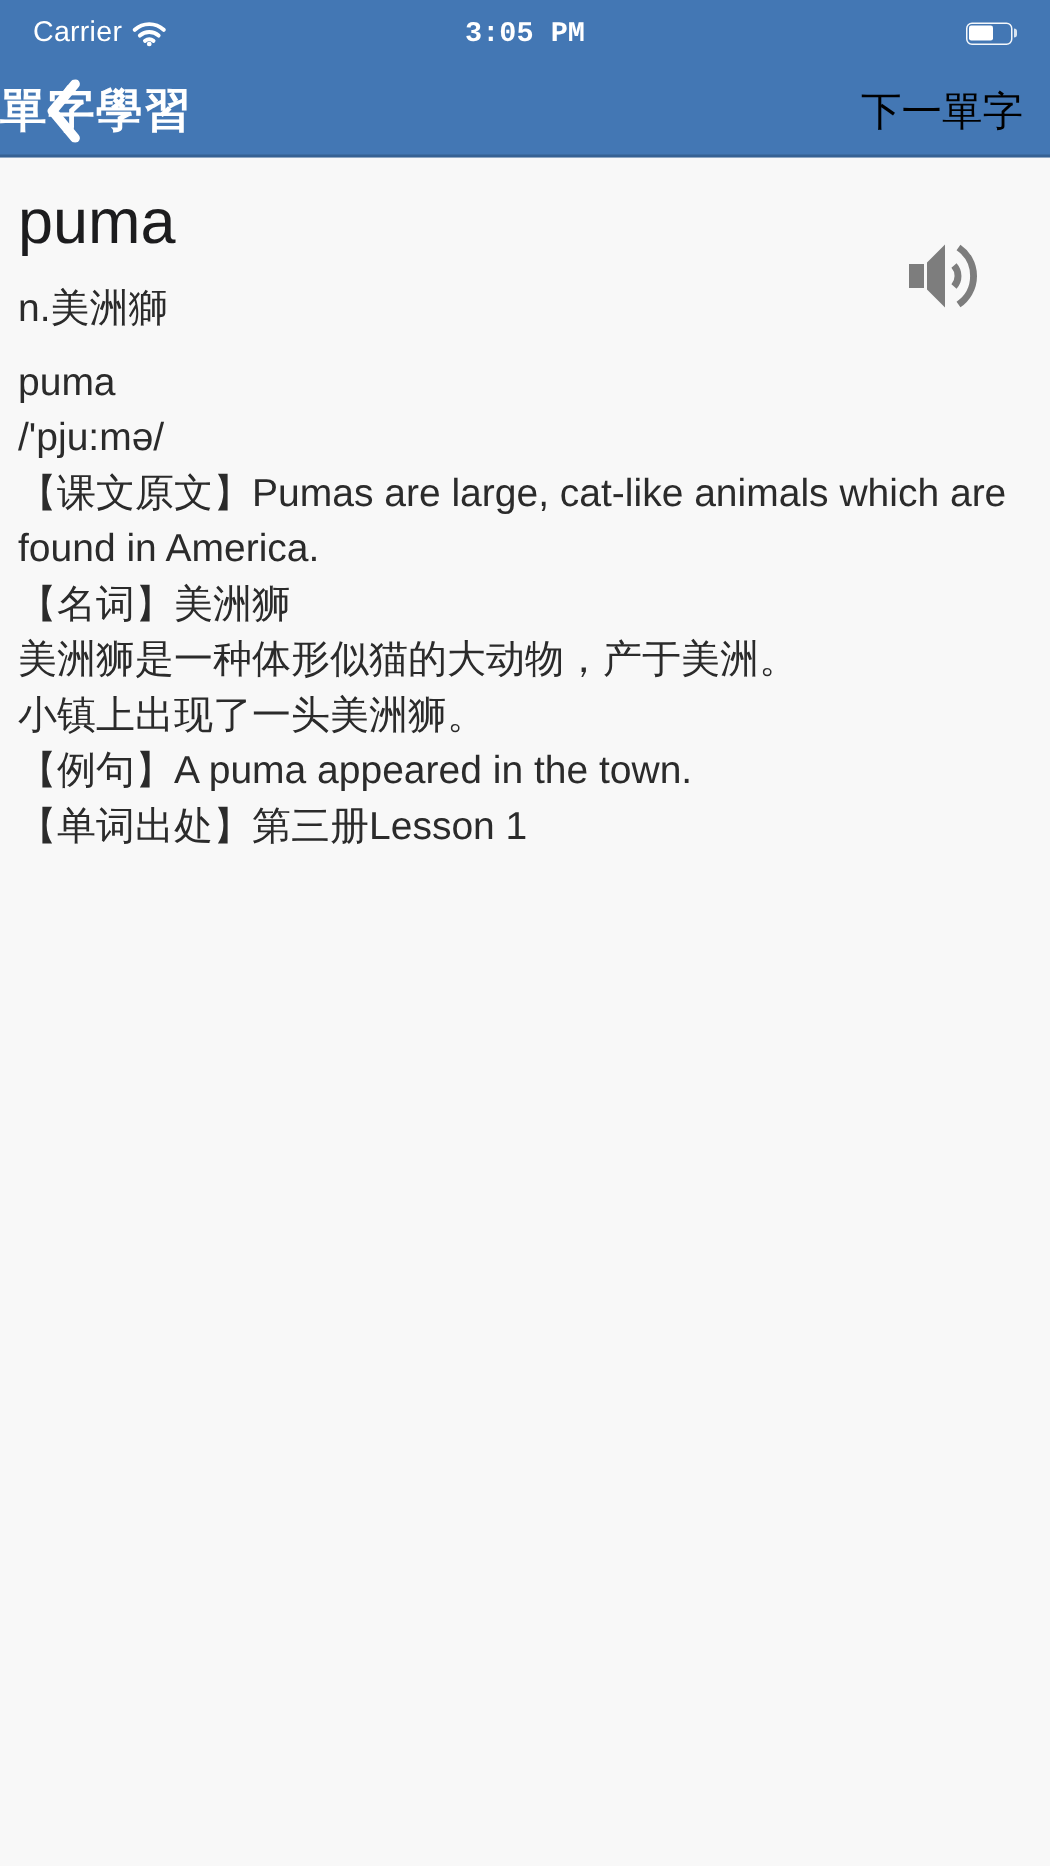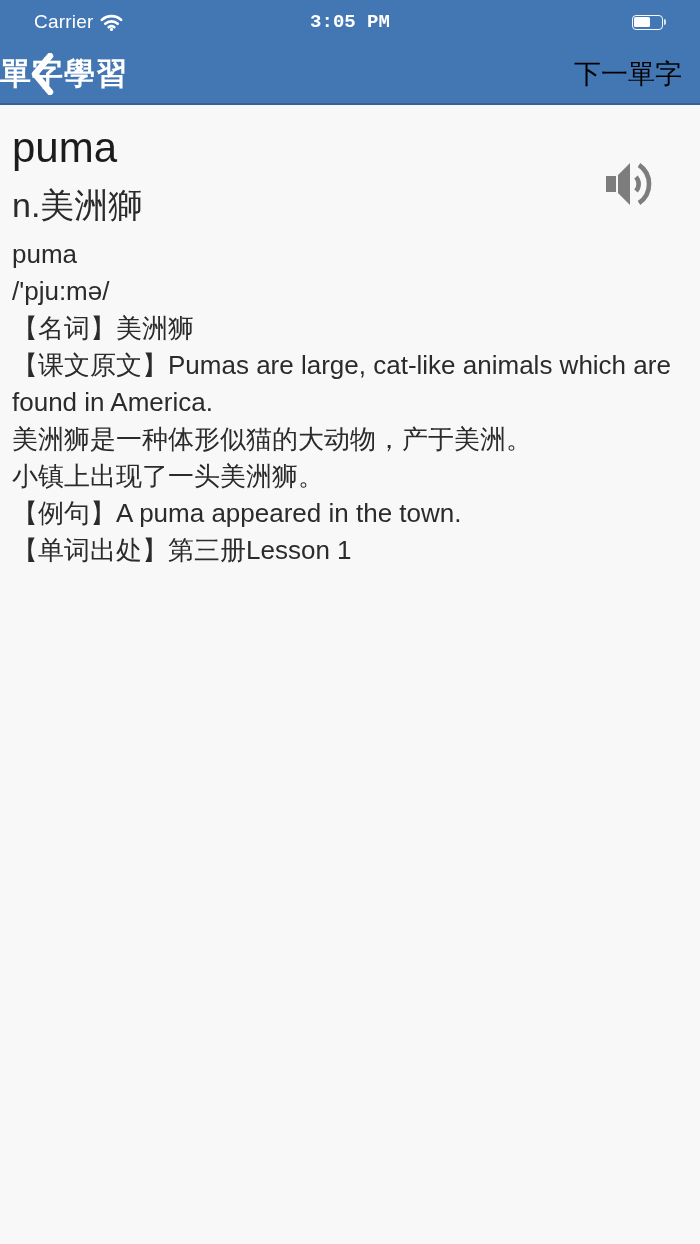--- a/index.html
+++ b/index.html
@@ -14,21 +14,21 @@
     display: flex; flex-direction: column;
     background: #f8f8f8;
   }
 
   
   .status-bar {
     height: 44px;
     background: #4377b4;
     color: #ffffff;
     display: flex; align-items: center;
-    padding: 0 34px;
+    padding: 0 22px;
     position: relative;
     flex: 0 0 auto;
   }
   .carrier-group { display: flex; align-items: center; gap: 7px; }
   .carrier-label { font-size: 19px; letter-spacing: 0.2px; }
   .status-time {
     position: absolute; left: 0; right: 0;
     text-align: center;
     font-size: 19px; font-weight: 700; font-family: Liberation Mono, monospace;
   }
@@ -96,21 +96,21 @@
     border-radius: 19px;
   }
   .headword {
     font-size: 42px;
     font-weight: 500;
     color: #1c1c1e;
     line-height: 48px;
   }
   .brief-def {
     margin-top: 16px;
-    font-size: 34px;
+    font-size: 26px;
     line-height: 34px;
     color: #2b2b2b;
   }
   .speaker-button {
     position: absolute;
     top: 50px; right: 42px;
     width: 58px; height: 58px;
     background: none; border: none;
     padding: 0; cursor: pointer;
     display: flex; align-items: center; justify-content: center;
@@ -174,22 +174,22 @@
           <path d="M38 9 A23 23 0 0 1 38 47" stroke="#7d7d7d" stroke-width="4.6" stroke-linecap="butt" fill="none"></path>
         </svg>
       </span>
     </button>
 
     <div class="brief-def">n.美洲獅</div>
 
     <div class="details">
       <p>puma</p>
       <p>/'pju:mə/</p>
+      <p>【课文原文】Pumas are large, cat-like animals which are found in America.</p>
       <p>【名词】美洲狮</p>
-      <p>【课文原文】Pumas are large, cat-like animals which are found in America.</p>
       <p>美洲狮是一种体形似猫的大动物，产于美洲。</p>
       <p>小镇上出现了一头美洲狮。</p>
       <p>【例句】A puma appeared in the town.</p>
       <p>【单词出处】第三册Lesson 1</p>
     </div>
   </div>
 
 </div>
 
 </body></html>

